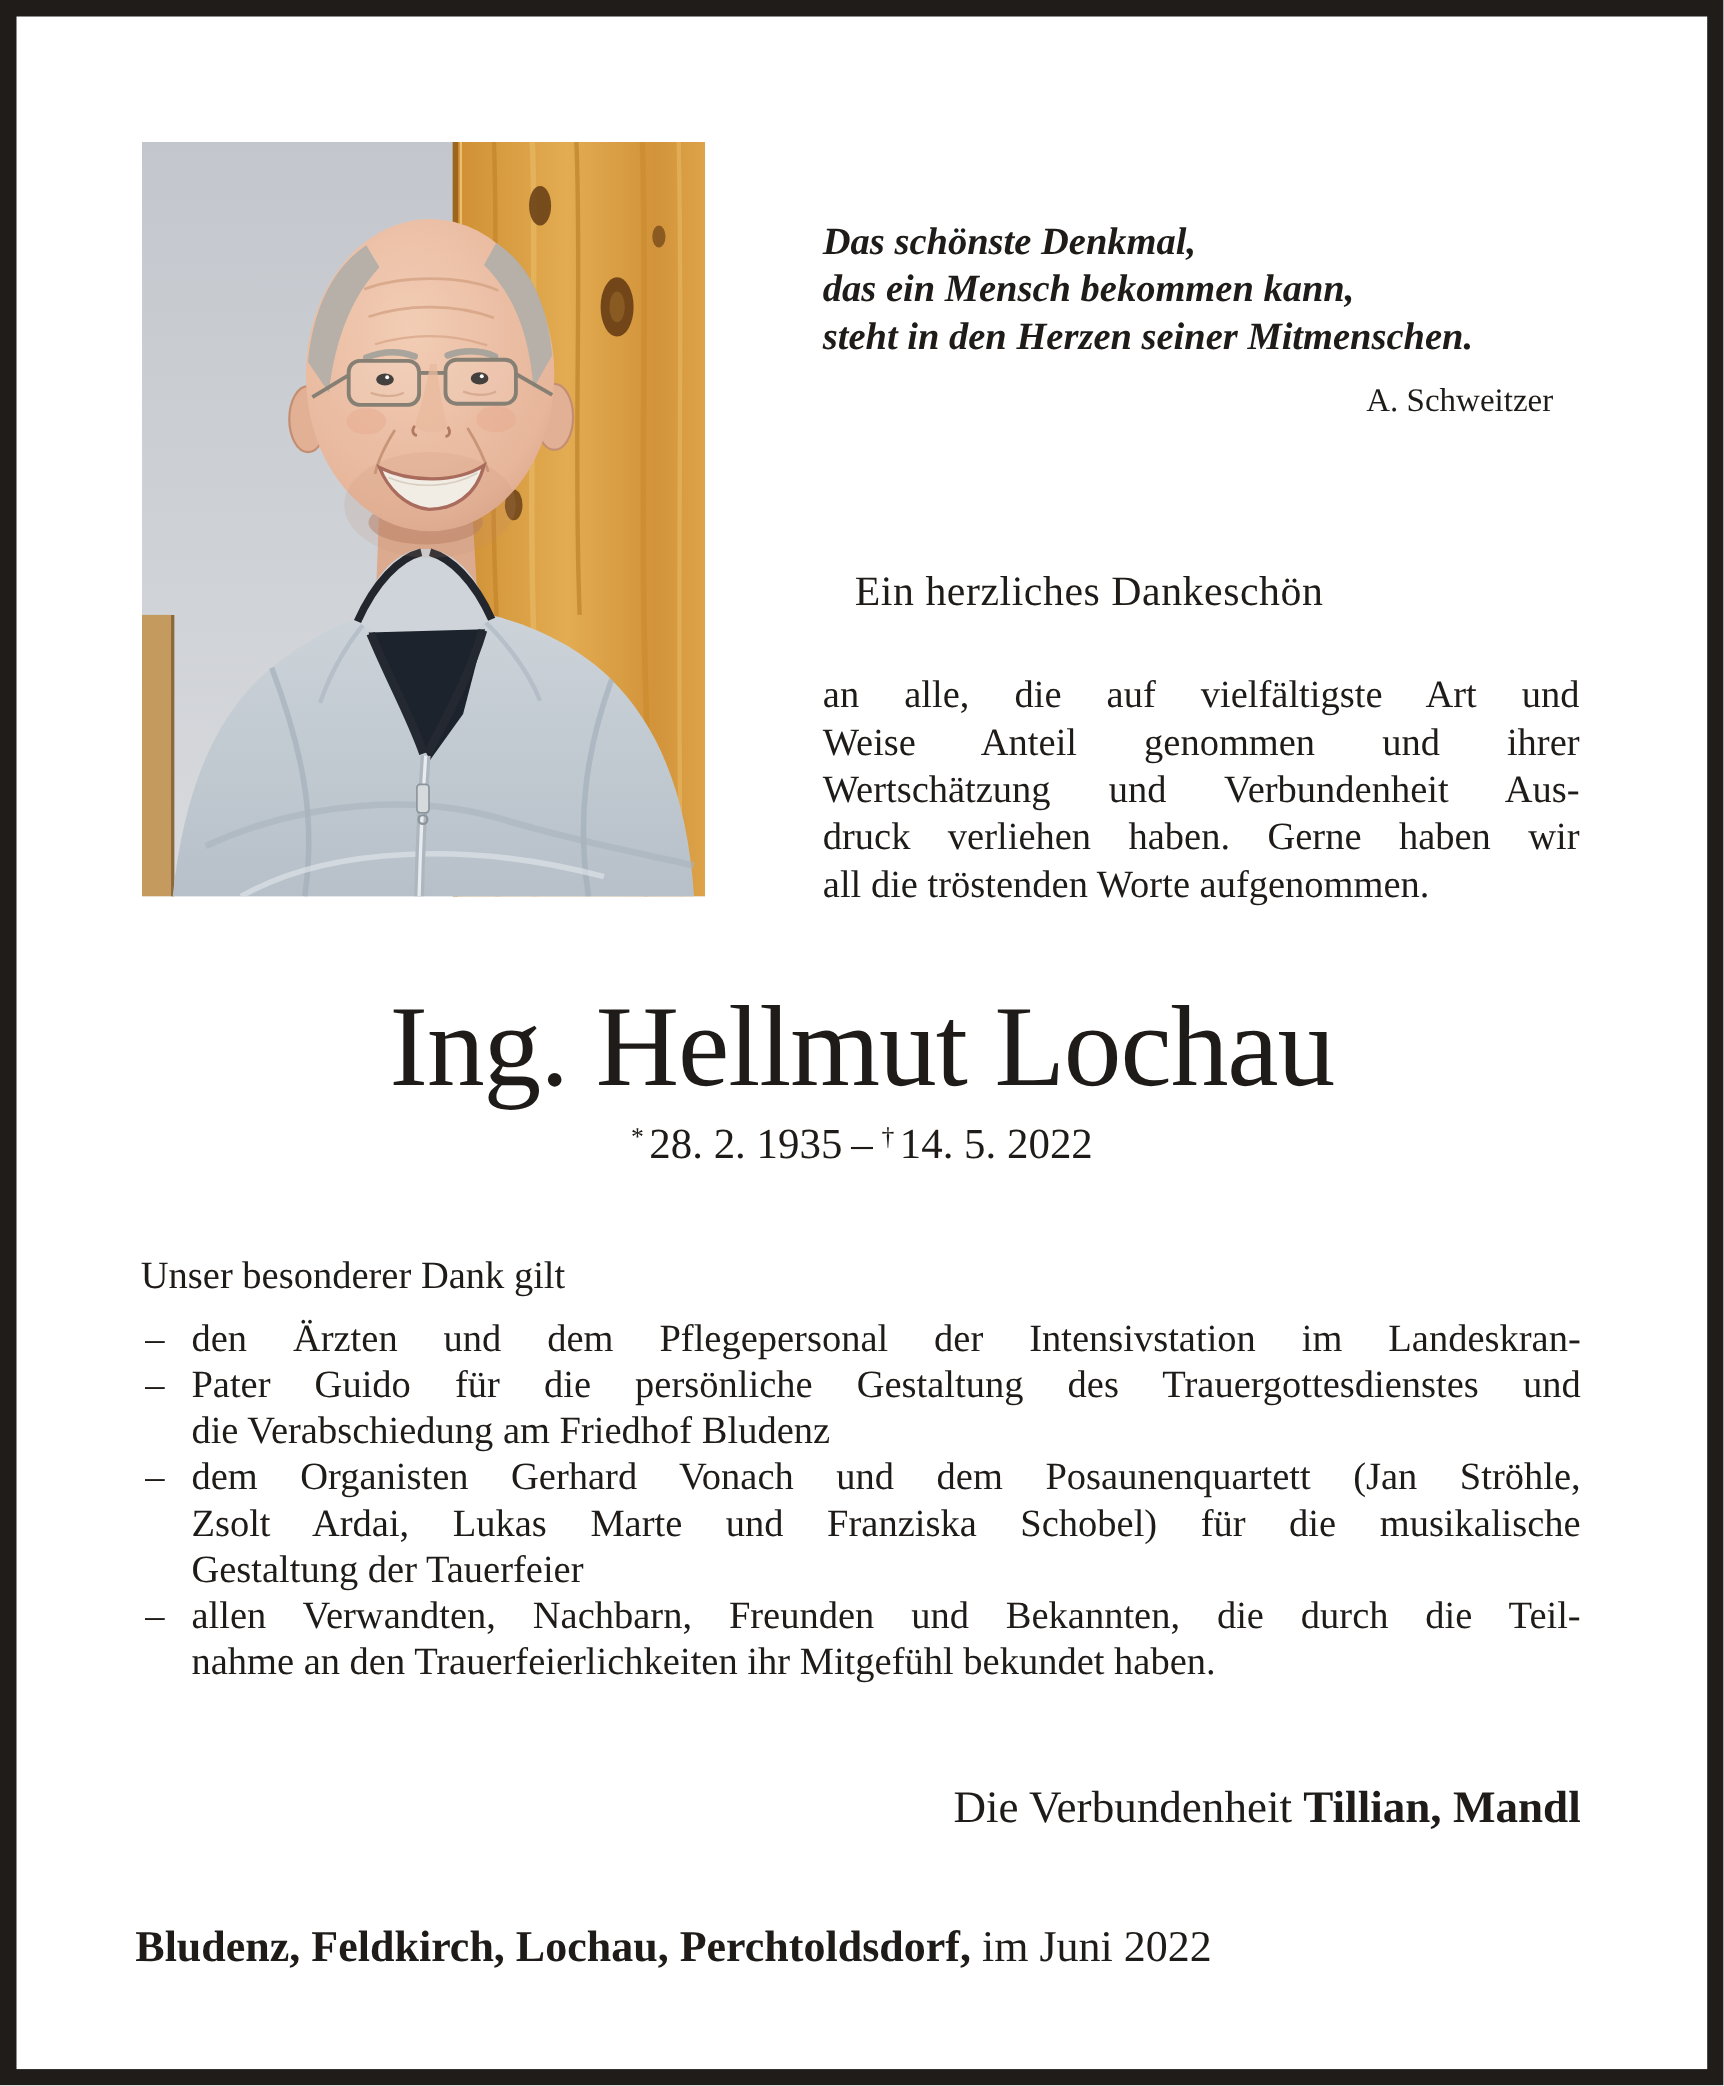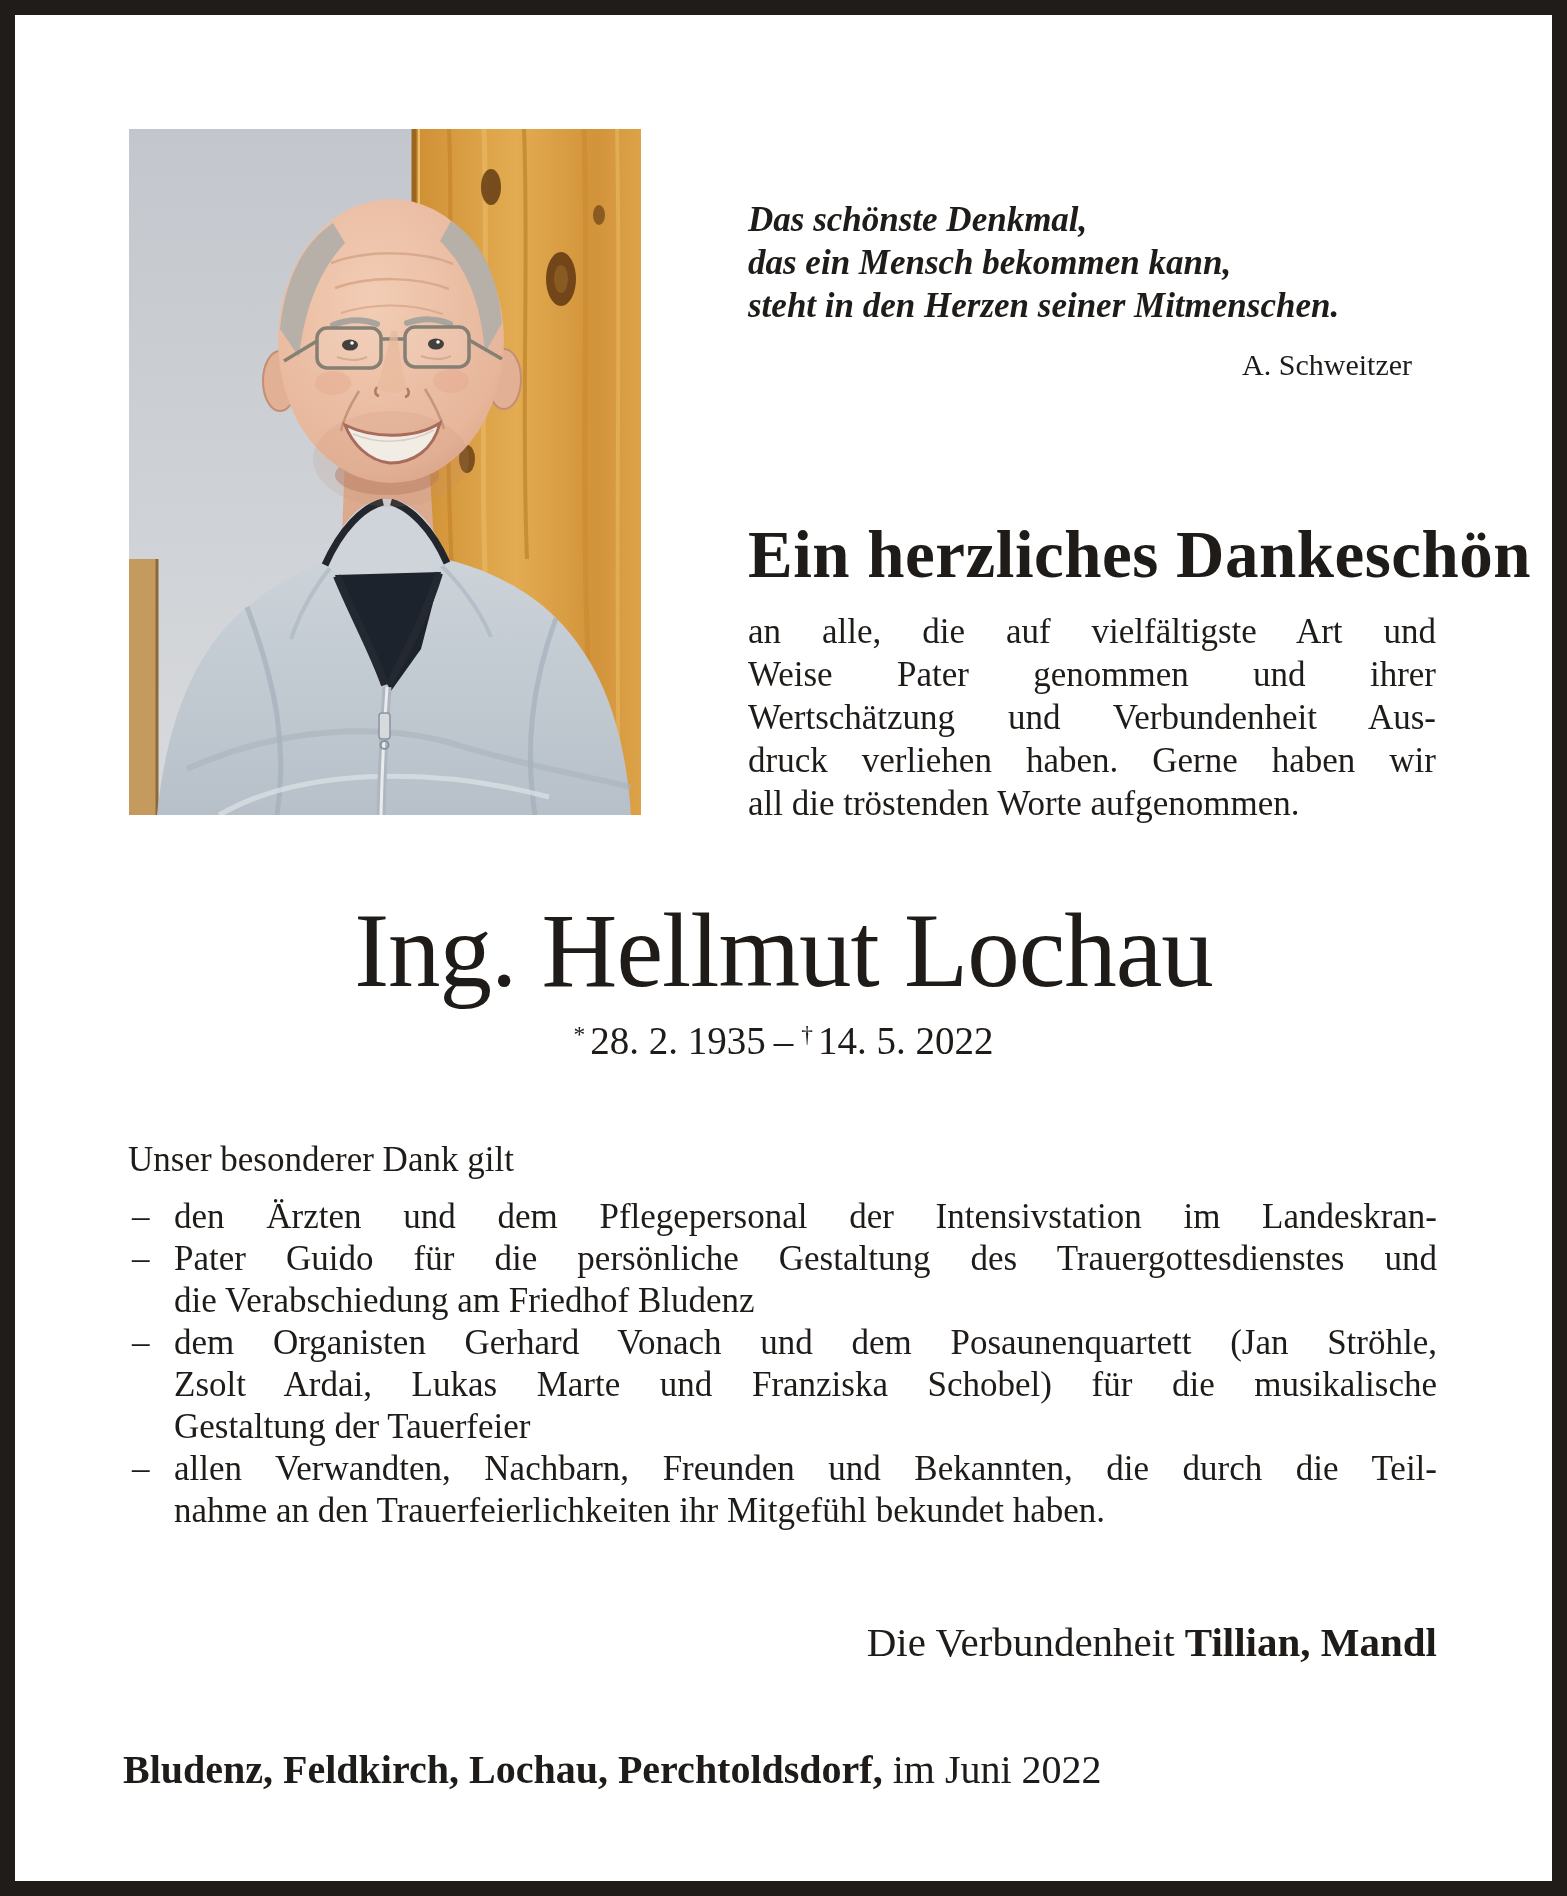--- a/index.html
+++ b/index.html
@@ -25,22 +25,22 @@
     font-size:35px;font-style:italic;line-height:43px;
     font-weight:600;
   }
   .quote .tline{white-space:nowrap;}
   .attribution{
     position:absolute;left:748px;top:348px;width:668px;
     text-align:right;padding-right:4px;box-sizing:border-box;
     font-size:30px;font-style:normal;font-weight:400;
   }
   .heading{
-    position:absolute;left:748px;top:516px;
-    font-size:67px;font-weight:700;letter-spacing:0.5px;
+    position:absolute;left:777px;top:516px;
+    font-size:38px;font-weight:400;letter-spacing:0.5px;
   }
   .para{
     position:absolute;left:748px;top:610px;width:688px;
     font-size:35px;line-height:43px;
   }
   .tline{text-align:justify;}
   .tline.stretch{text-align-last:justify;}
   .deceased-name{
     position:absolute;left:0;right:0;top:890px;
     text-align:center;
@@ -201,21 +201,21 @@
   <div class="quote">
       <div class="tline">Das schönste Denkmal,</div>
       <div class="tline">das ein Mensch bekommen kann,</div>
       <div class="tline">steht in den Herzen seiner Mitmenschen.</div>
     </div>
   <div class="attribution">A. Schweitzer</div>
 
   <div class="heading">Ein herzliches Dankeschön</div>
   <div class="para">
       <div class="tline stretch">an alle, die auf vielfältigste Art und</div>
-      <div class="tline stretch">Weise Pater genommen und ihrer</div>
+      <div class="tline stretch">Weise Anteil genommen und ihrer</div>
       <div class="tline stretch">Wertschätzung und Verbundenheit Aus-</div>
       <div class="tline stretch">druck verliehen haben. Gerne haben wir</div>
       <div class="tline">all die tröstenden Worte aufgenommen.</div>
     </div>
 
   <div class="deceased-name">Ing. Hellmut Lochau</div>
   <div class="dates">
     <span class="sup">*</span><span>28. 2. 1935</span><span class="sep">–</span><span class="sup">†</span><span>14. 5. 2022</span>
   </div>
 

